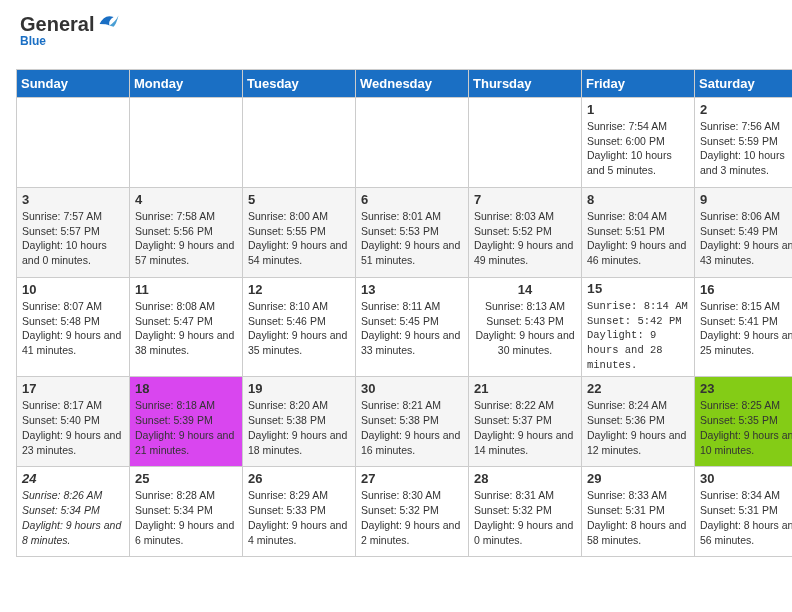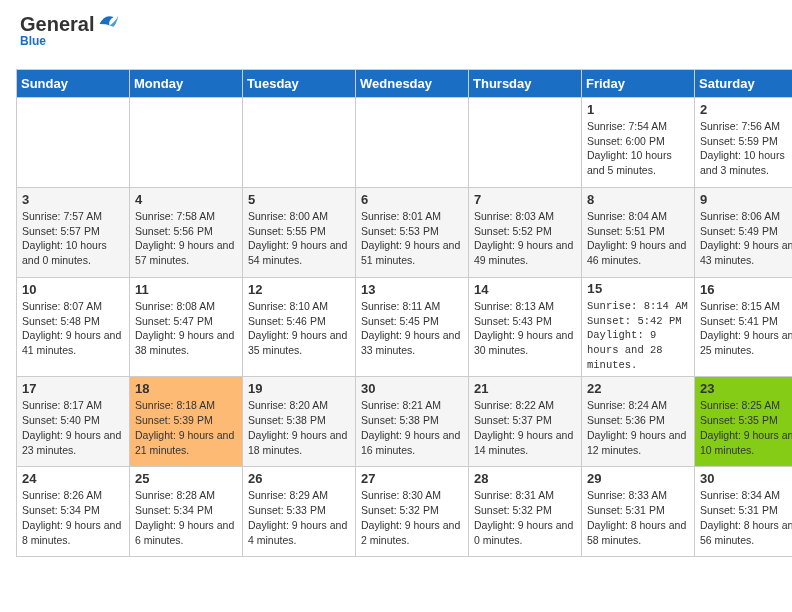--- a/index.html
+++ b/index.html
@@ -128,39 +128,39 @@
           <div class="day-info">Sunrise: 8:08 AM<br>Sunset: 5:47 PM<br>Daylight: 9 hours and 38 minutes.</div>
         </td>
         <td style="background: rgb(255, 255, 255);">
           <span class="day-num">12</span>
           <div class="day-info">Sunrise: 8:10 AM<br>Sunset: 5:46 PM<br>Daylight: 9 hours and 35 minutes.</div>
         </td>
         <td style="background: rgb(255, 255, 255);">
           <span class="day-num">13</span>
           <div class="day-info">Sunrise: 8:11 AM<br>Sunset: 5:45 PM<br>Daylight: 9 hours and 33 minutes.</div>
         </td>
-        <td style="background: rgb(255, 255, 255);">
+        <td style="background: rgb(255, 255, 255); text-align: center;">
           <span class="day-num">14</span>
           <div class="day-info">Sunrise: 8:13 AM<br>Sunset: 5:43 PM<br>Daylight: 9 hours and 30 minutes.</div>
         </td>
         <td style="background: rgb(255, 255, 255); font-family: Liberation Mono, monospace;">
           <span class="day-num">15</span>
           <div class="day-info">Sunrise: 8:14 AM<br>Sunset: 5:42 PM<br>Daylight: 9 hours and 28 minutes.</div>
         </td>
         <td style="background: rgb(255, 255, 255);">
           <span class="day-num">16</span>
           <div class="day-info">Sunrise: 8:15 AM<br>Sunset: 5:41 PM<br>Daylight: 9 hours and 25 minutes.</div>
         </td>
       </tr>
       <tr>
         <td style="background: rgb(245, 245, 245);">
           <span class="day-num">17</span>
           <div class="day-info">Sunrise: 8:17 AM<br>Sunset: 5:40 PM<br>Daylight: 9 hours and 23 minutes.</div>
         </td>
-        <td style="background: #fdba74;">
+        <td style="background: #d946ef;">
           <span class="day-num">18</span>
           <div class="day-info">Sunrise: 8:18 AM<br>Sunset: 5:39 PM<br>Daylight: 9 hours and 21 minutes.</div>
         </td>
         <td style="background: rgb(245, 245, 245);">
           <span class="day-num">19</span>
           <div class="day-info">Sunrise: 8:20 AM<br>Sunset: 5:38 PM<br>Daylight: 9 hours and 18 minutes.</div>
         </td>
         <td style="background: rgb(245, 245, 245);">
           <span class="day-num">30</span>
           <div class="day-info">Sunrise: 8:21 AM<br>Sunset: 5:38 PM<br>Daylight: 9 hours and 16 minutes.</div>
@@ -172,21 +172,21 @@
         <td style="background: rgb(245, 245, 245);">
           <span class="day-num">22</span>
           <div class="day-info">Sunrise: 8:24 AM<br>Sunset: 5:36 PM<br>Daylight: 9 hours and 12 minutes.</div>
         </td>
         <td style="background: #84cc16;">
           <span class="day-num">23</span>
           <div class="day-info">Sunrise: 8:25 AM<br>Sunset: 5:35 PM<br>Daylight: 9 hours and 10 minutes.</div>
         </td>
       </tr>
       <tr>
-        <td style="background: rgb(255, 255, 255);">
+        <td style="background: rgb(255, 255, 255); font-style: italic;">
           <span class="day-num">24</span>
           <div class="day-info">Sunrise: 8:26 AM<br>Sunset: 5:34 PM<br>Daylight: 9 hours and 8 minutes.</div>
         </td>
         <td style="background: rgb(255, 255, 255);">
           <span class="day-num">25</span>
           <div class="day-info">Sunrise: 8:28 AM<br>Sunset: 5:34 PM<br>Daylight: 9 hours and 6 minutes.</div>
         </td>
         <td style="background: rgb(255, 255, 255);">
           <span class="day-num">26</span>
           <div class="day-info">Sunrise: 8:29 AM<br>Sunset: 5:33 PM<br>Daylight: 9 hours and 4 minutes.</div>

